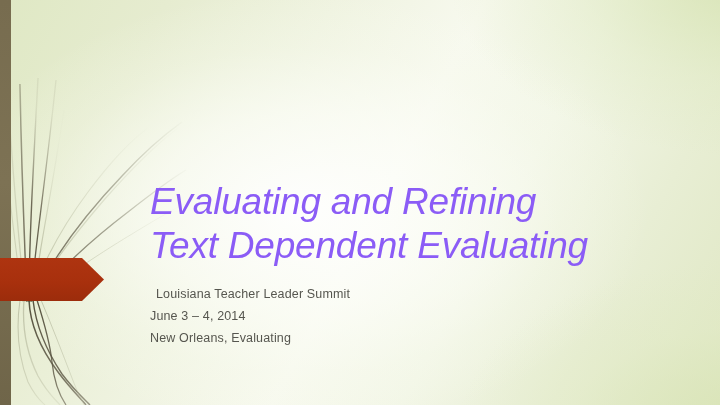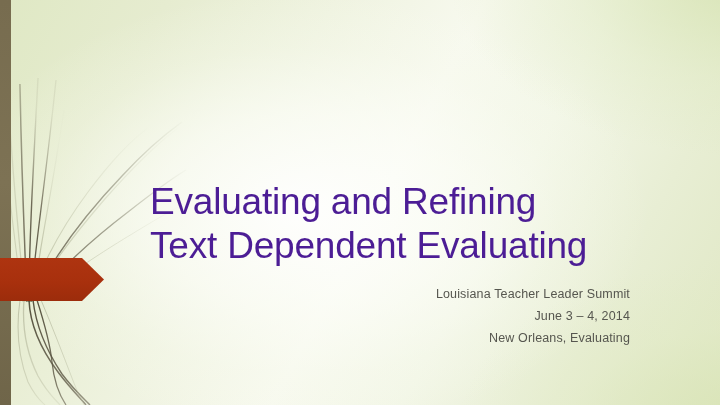--- a/index.html
+++ b/index.html
@@ -93,40 +93,40 @@
     position: absolute;
     left: 150px;
     top: 180px;
     width: 540px;
   }
 
   .title-line {
     font-size: 37px;
     line-height: 44px;
     letter-spacing: -0.2px;
-    color: #4c1d95;
+    color: #8b5cf6;
     font-weight: 400;
     white-space: nowrap;
+    font-style: italic;
   }
 
   .subtitle-block {
     position: absolute;
     left: 150px;
     top: 283px;
     width: 480px;
   }
 
   .subtitle-line {
     font-size: 12.5px;
     line-height: 22px;
     color: #56564f;
     font-weight: 400;
     letter-spacing: 0.15px;
     white-space: nowrap;
-    text-align: right;
   }
 
   .subtitle-line.indented {
     padding-left: 6px;
   }
 </style>
 </head>
 <body>
 
 <div id="slide">

